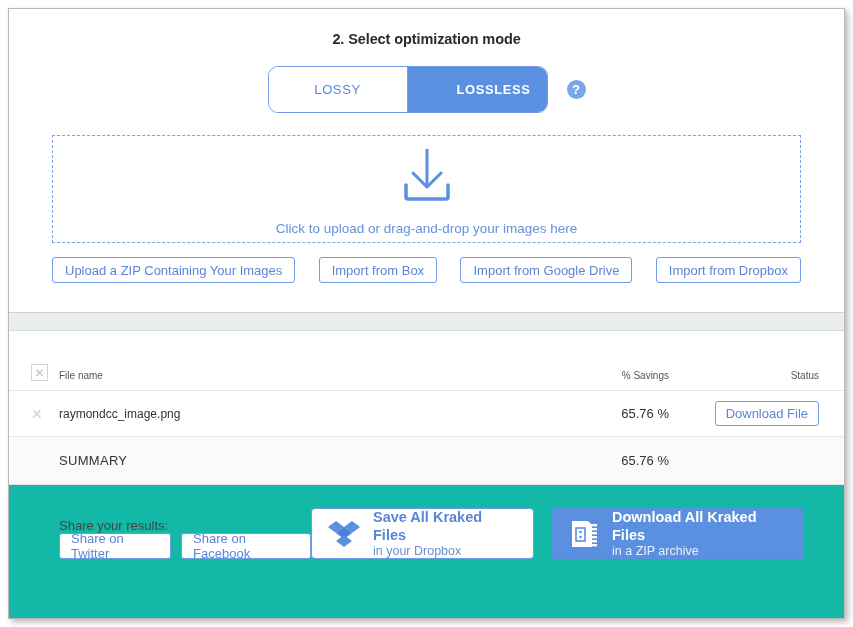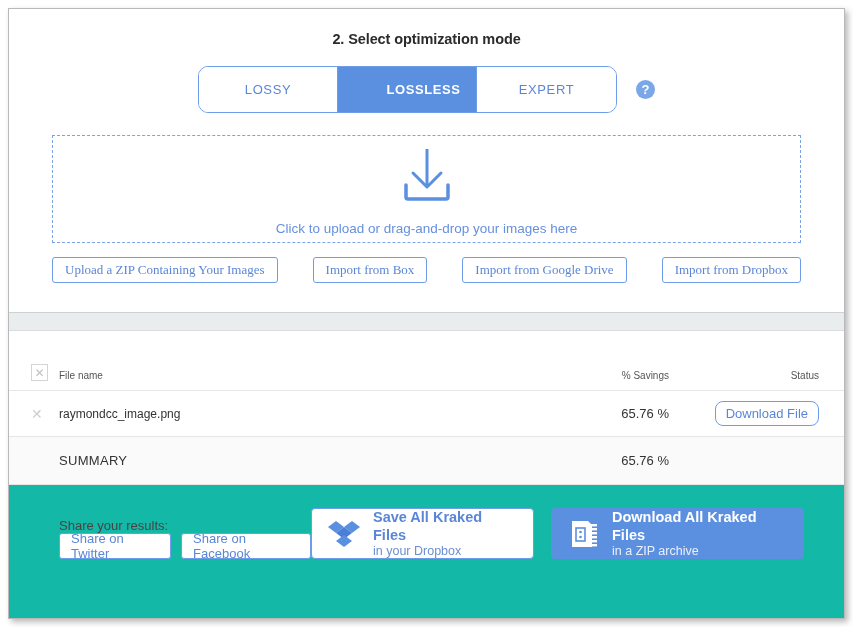--- a/index.html
+++ b/index.html
@@ -122,21 +122,20 @@
     color: #5b86d6;
     background: #ffffff;
     font-size: 13px;
     height: 26px;
     padding: 0 12px;
     display: flex;
     align-items: center;
     justify-content: center;
     cursor: pointer;
     white-space: nowrap;
-    font-family: Liberation Serif, serif;
   }
 
   
   .separator {
     margin-top: 29px;
     height: 19px;
     background: #e9edee;
     border-top: 1px solid #cdd3d5;
     border-bottom: 1px solid #d9dddf;
   }
@@ -190,21 +189,21 @@
     line-height: 1;
   }
 
   .th-text { font-size: 10px; color: #555555; }
   .cell-text { font-size: 12px; color: #333333; }
   .cell-num  { font-size: 13px; color: #333333; }
   .summary-label { font-size: 13px; color: #333333; letter-spacing: 0.3px; }
 
   .dl-btn {
     border: 1px solid #6f9ce8;
-    border-radius: 8px;
+    border-radius: 3px;
     color: #5b86d6;
     background: #ffffff;
     font-size: 13px;
     height: 25px;
     padding: 0 10px;
     display: flex;
     align-items: center;
     cursor: pointer;
     margin-left: 11px;
   }
@@ -279,21 +278,20 @@
 <div class="window">
 
   <div class="top-panel">
 
     <div class="step-title">2. Select optimization mode</div>
 
     <div class="mode-row">
       <div class="mode-switch">
         <div class="mode-btn">LOSSY</div>
         <div class="mode-btn active">LOSSLESS</div>
-        <div class="mode-btn">EXPERT</div>
       </div>
       <div class="help-icon">?</div>
     </div>
 
     <div class="dropzone">
       <div class="dz-icon">
         <svg width="62" height="56" viewBox="0 0 62 56">
           <line x1="31" y1="2" x2="31" y2="38" stroke="#5b8fe0" stroke-width="3"></line>
           <polyline points="17,26 31,40 45,26" fill="none" stroke="#5b8fe0" stroke-width="3" stroke-linecap="round" stroke-linejoin="round"></polyline>
           <path d="M10 38 L10 50 Q10 52 12 52 L50 52 Q52 52 52 50 L52 38" fill="none" stroke="#5b8fe0" stroke-width="3.5" stroke-linecap="round"></path>

